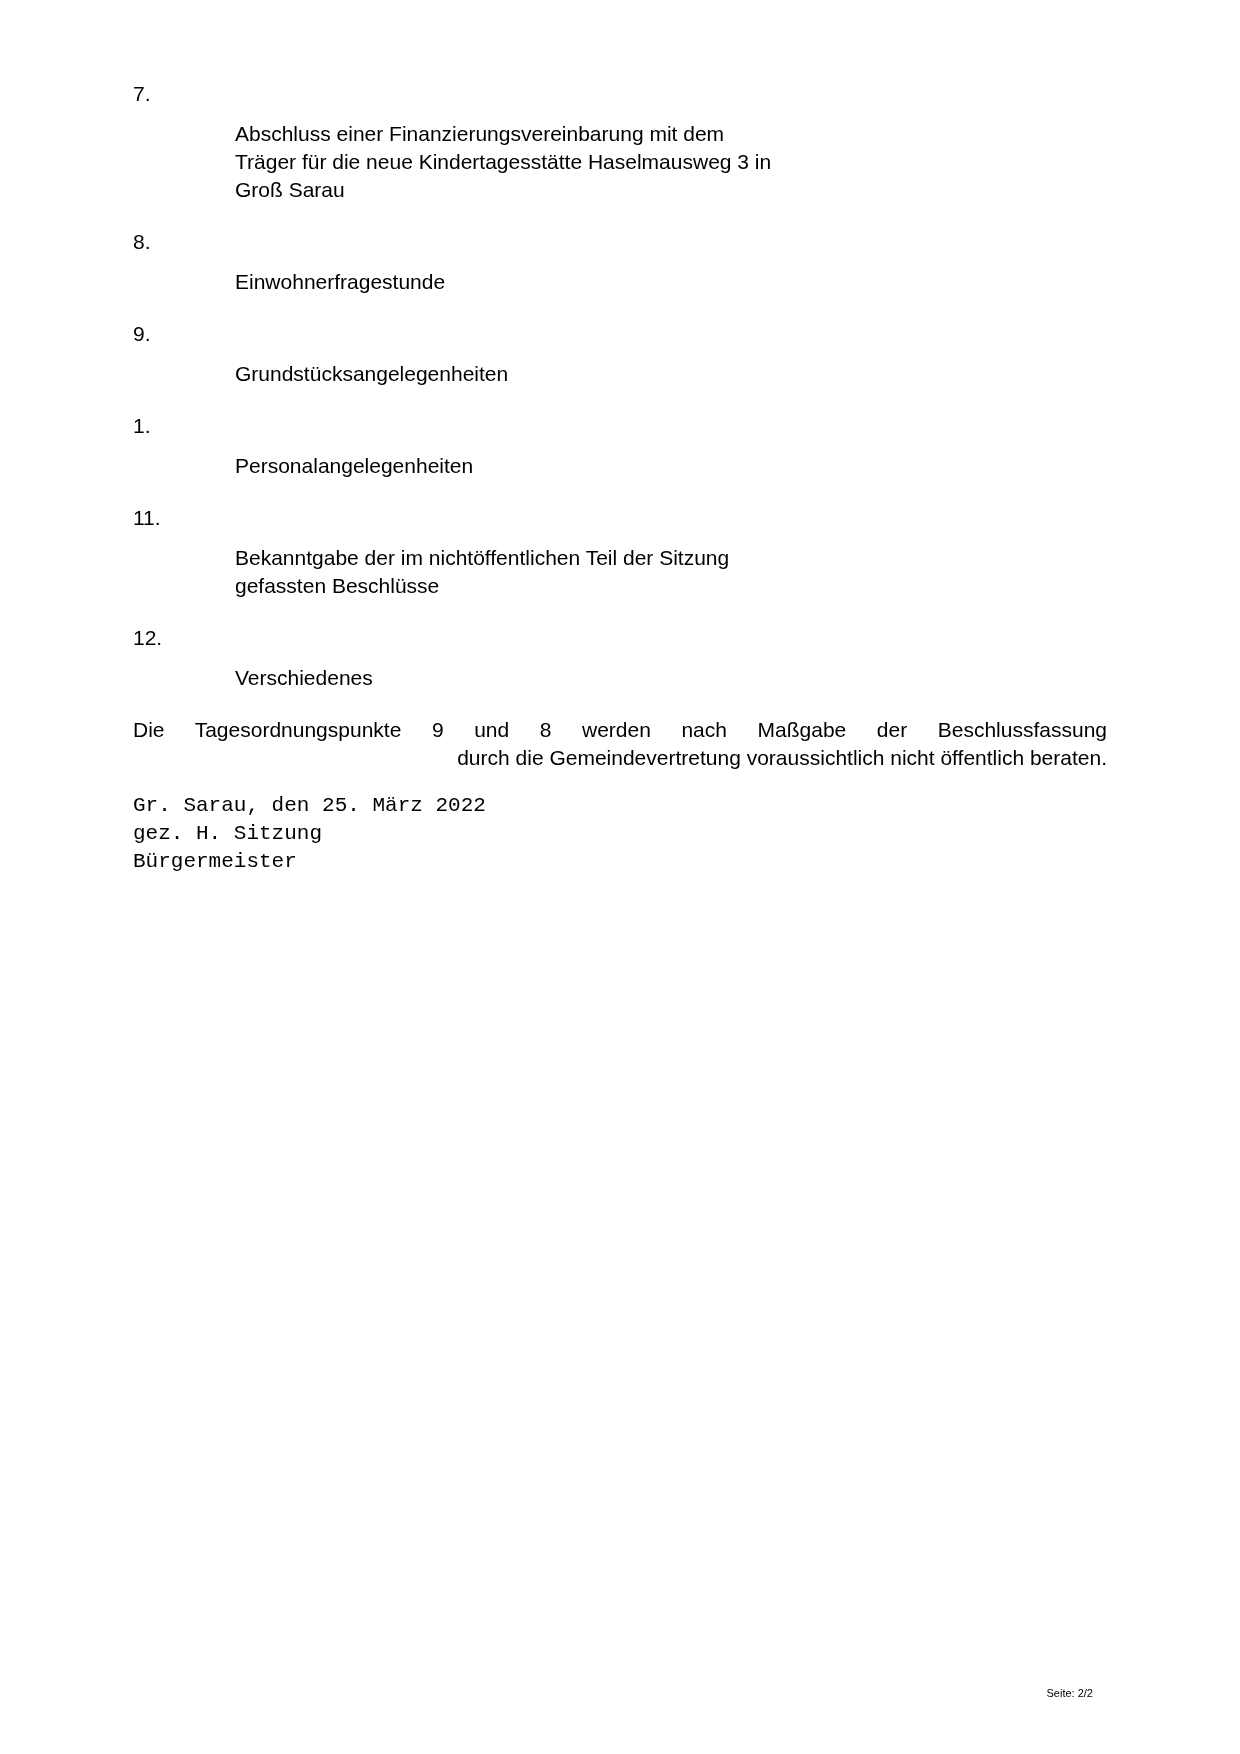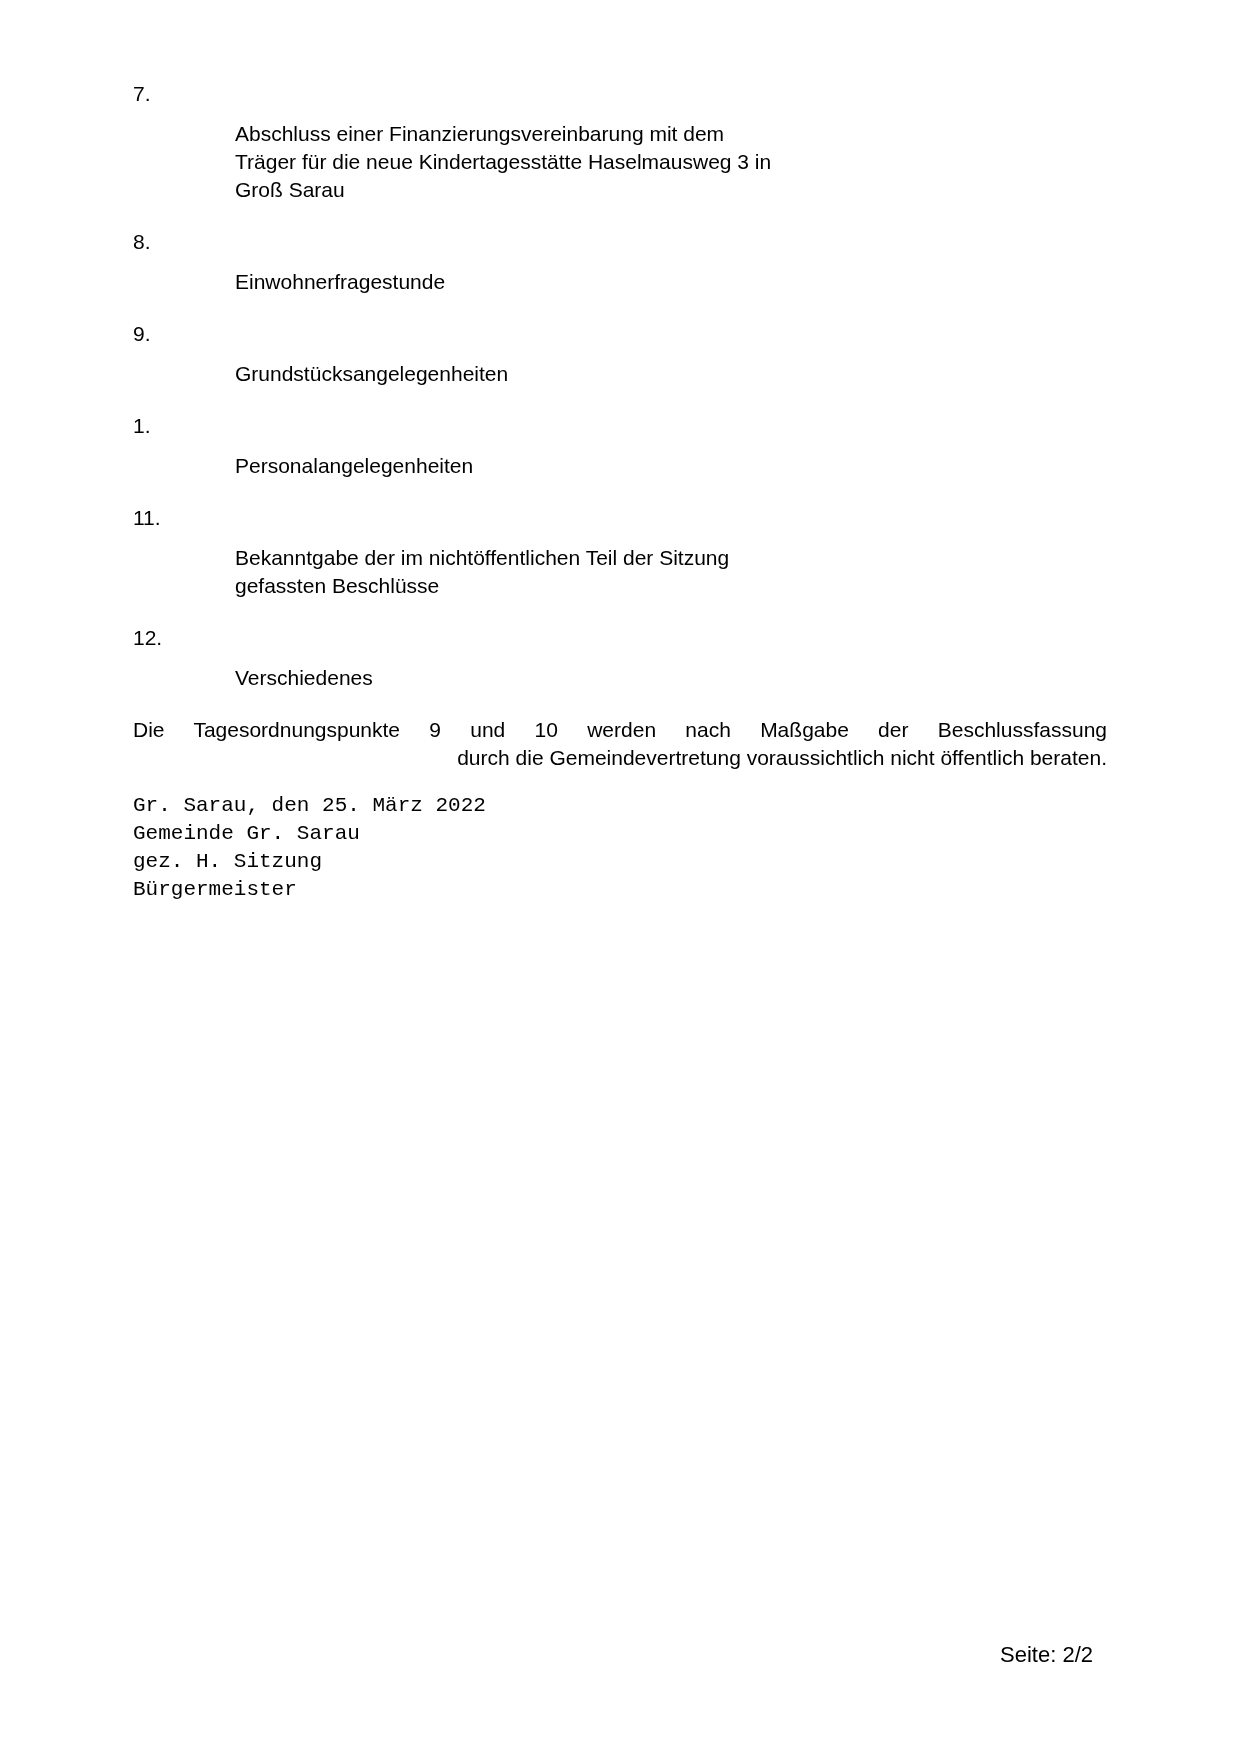--- a/index.html
+++ b/index.html
@@ -52,23 +52,23 @@
   }
   .note-line {
     text-align: right;
   }
   .signature {
     margin-top: 20px;
     font-family: Liberation Mono, monospace;
   }
   .footer {
     position: absolute;
-    top: 1644px;
+    top: 1682px;
     right: 147px;
-    font-size: 22px;
+    font-size: 11px;
     line-height: 22px;
   }
 </style>
 </head>
 <body>
 
 <div class="page">
   <div class="content">
 
     <div class="agenda-item">
@@ -110,27 +110,26 @@
     </div>
 
     <div class="agenda-item">
       <div class="agenda-num">12.</div>
       <div class="agenda-text">
         <div>Verschiedenes</div>
       </div>
     </div>
 
     <div class="note">
-      <div class="note-line-justified">Die Tagesordnungspunkte 9 und 10 werden nach Maßgabe der Beschlussfassung</div>
+      <div class="note-line-justified">Die Tagesordnungspunkte 9 und 8 werden nach Maßgabe der Beschlussfassung</div>
       <div class="note-line">durch die Gemeindevertretung voraussichtlich nicht öffentlich beraten.</div>
     </div>
 
     <div class="signature">
       <div>Gr. Sarau, den 25. März 2022</div>
-      <div>Gemeinde Gr. Sarau</div>
       <div>gez. H. Sitzung</div>
       <div>Bürgermeister</div>
     </div>
 
   </div>
 
   <div class="footer">Seite: 2/2</div>
 </div>
 
 </body></html>

